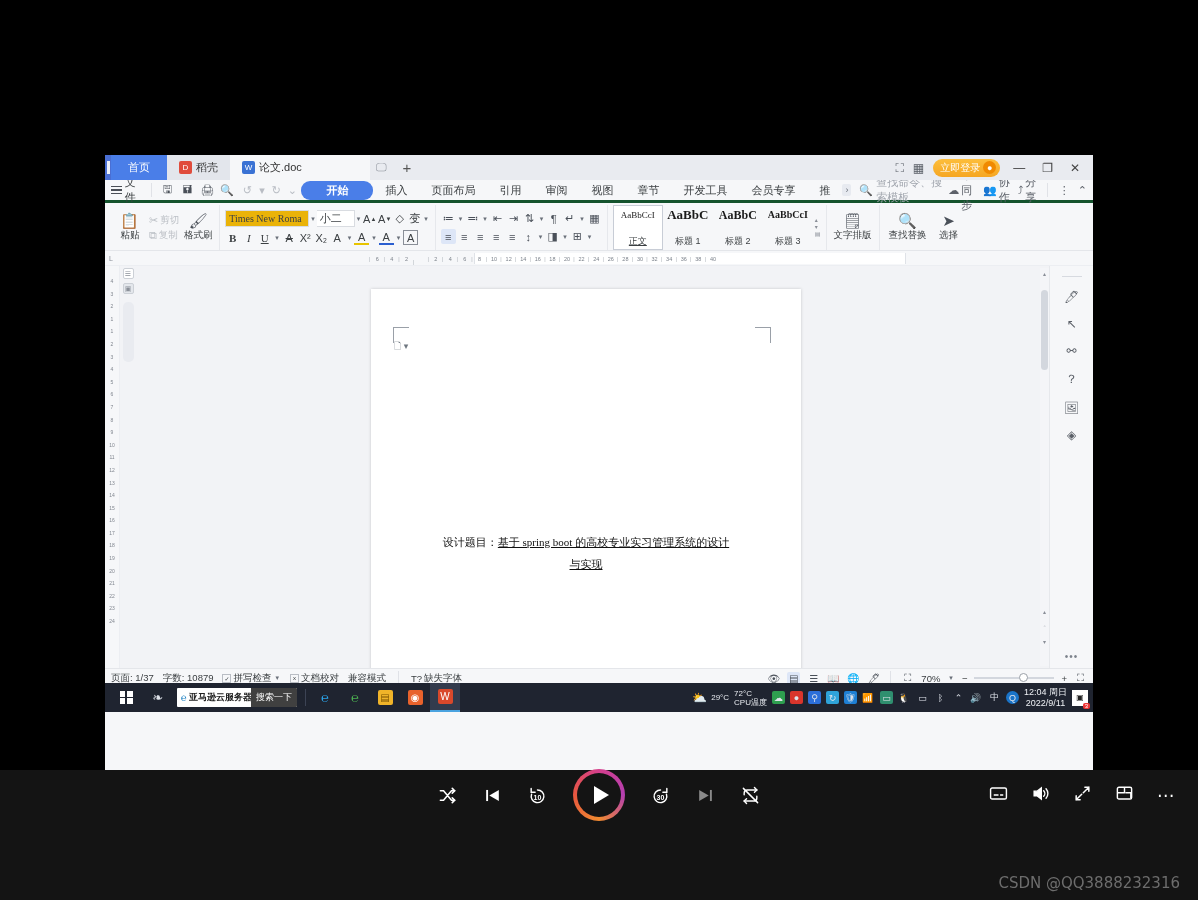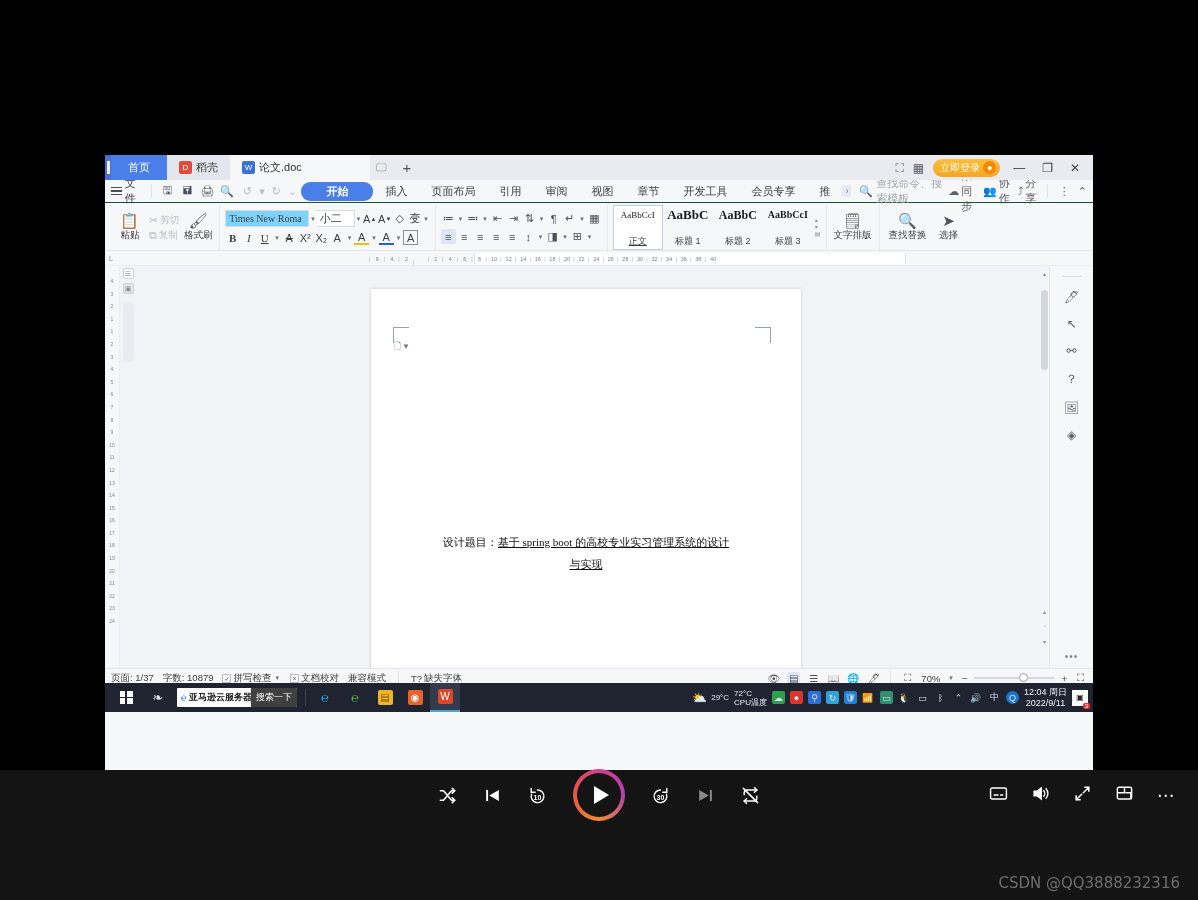--- a/index.html
+++ b/index.html
@@ -63,21 +63,21 @@
   .login-pill .av {
     width: 13px; height: 13px; border-radius: 50%; background: #f08a00;
     display:flex;align-items:center;justify-content:center;font-size:9px;
   }
   .win-btn { font-size: 12px; color: #444; padding: 0 4px; }
 
   
   .ribbon-menu {
     height: 23px; background: #f6f7f9;
     display: flex; align-items: center; gap: 0; padding-left: 6px;
-    border-bottom: 1px solid #14532d; font-size: 11px; color: #3c4043;
+    border-bottom: 3px solid #14532d; font-size: 11px; color: #3c4043;
   }
   .rm-hamb { width: 14px; display:flex; flex-direction:column; gap:2px; margin-right:3px;}
   .rm-hamb i { display:block; height:1.5px; background:#4a4f57; }
   .rm-file { padding: 0 6px 0 0; }
   .qa-group { display:flex; align-items:center; gap: 2px; padding: 0 4px; }
   .qa-btn {
     width: 18px; height: 18px; display:flex; align-items:center; justify-content:center;
     color:#4a5059; font-size: 11px;
   }
   .qa-btn.dim { color: #b9bdc4; }
@@ -104,21 +104,21 @@
   }
   .big-btn .gl { font-size: 15px; line-height: 15px; color:#4a5059; }
   .big-btn .lb { font-size: 9.5px; }
   .stack2 { display:flex; flex-direction:column; justify-content:center; gap:2px; }
   .small-btn { display:flex; align-items:center; gap:2px; font-size:9.5px; }
   .small-btn .gl { font-size:11px; color:#4a5059; }
   .small-btn.dim, .small-btn.dim .gl { color:#bcc0c6; }
 
   .font-row { display:flex; align-items:center; gap:0; }
   .font-name {
-    width: 84px; height: 17px; border: 1px solid #d9dce1; background:#7dd3fc;
+    width: 84px; height: 17px; border: 1px solid #d9dce1; background:#eab308;
     font-size: 10px; padding: 0 3px; display:flex; align-items:center; overflow:hidden;
     white-space:nowrap; font-family:"Liberation Serif", serif;
   }
   .font-size {
     width: 38px; height: 17px; border: 1px solid #d9dce1; border-left:none; background:#fff;
     font-size: 11px; padding: 0 3px; display:flex; align-items:center;
   }
   .caret { font-size: 7px; color:#6a707a; padding: 0 2px; }
   .fmt-row { display:flex; align-items:center; gap:1px; margin-top:3px; }
   .fb { width:15px;height:15px;display:flex;align-items:center;justify-content:center;font-size:11px;color:#3c4043; }

